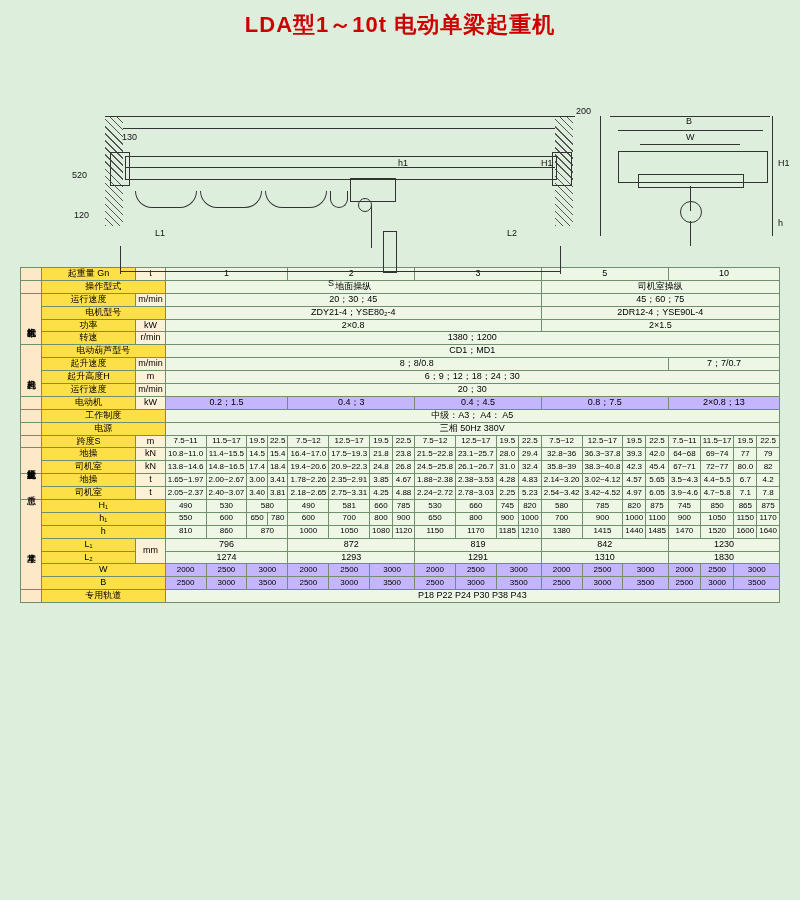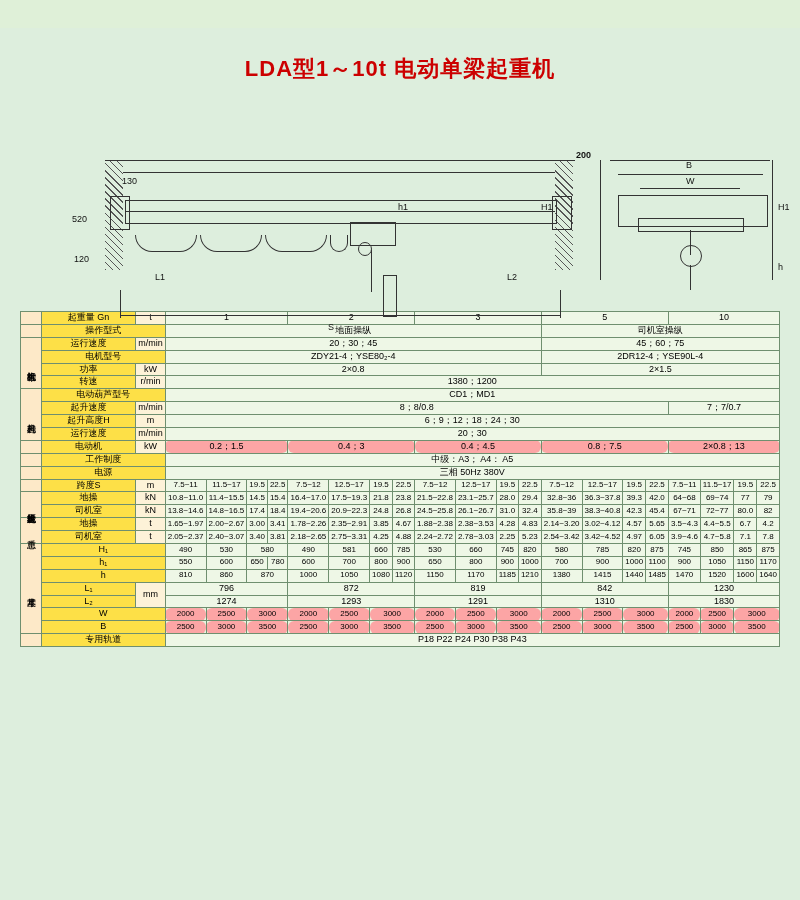--- a/index.html
+++ b/index.html
@@ -10,23 +10,22 @@
     color:#000;
     overflow:hidden;
   }
   .page{position:relative;width:800px;height:900px;background:#ddeedd;}
 
   .title{
     text-align:center;
     color:#cc0000;
     font-weight:bold;
     font-size:22px;
-    padding-top:26px;
+    padding-top:10px;
     letter-spacing:1px;
-    margin-top:28px;
   }
 
   
   .drawing{position:relative;height:215px;margin:6px 10px 0 10px;}
   .dline{position:absolute;background:#333;}
   .h{height:1px;}
   .v{width:1px;}
   .lbl{position:absolute;font-size:9px;color:#111;}
   .hatch{
     position:absolute;
@@ -59,21 +58,21 @@
     font-size:9px;
     line-height:1.05;
   }
   td.lab{
     background:#fde047;
     text-align:center;
     font-size:9px;
   }
   td.unit{background:#fdf2d8;width:22px;}
   td.val{background:#eef7e6;}
-  td.valy{background:#fca5a5;border-radius:6px;}
+  td.valy{background:#c4b5fd;}
   .tiny{font-size:8px;}
   .sidev{
     writing-mode:vertical-rl;
     text-orientation:upright;
     letter-spacing:0px;
     display:inline-block;
     line-height:1;
   }
 </style>
 </head>
@@ -104,21 +103,21 @@
 
     <div class="arcrow" style="left:125px;top:145px;width:60px;height:16px;"></div>
     <div class="arcrow" style="left:190px;top:145px;width:60px;height:16px;"></div>
     <div class="arcrow" style="left:255px;top:145px;width:60px;height:16px;"></div>
     <div class="arcrow" style="left:320px;top:145px;width:16px;height:16px;"></div>
 
     <div class="dline h" style="left:110px;top:225px;width:440px;"></div>
     <div class="dline v" style="left:110px;top:200px;height:28px;"></div>
     <div class="dline v" style="left:550px;top:200px;height:28px;"></div>
 
-    <div class="lbl" style="left:566px;top:60px;font-weight:bold;">200</div>
+    <div class="lbl" style="left:566px;top:60px;">200</div>
     <div class="lbl" style="left:112px;top:86px;">130</div>
     <div class="lbl" style="left:62px;top:124px;">520</div>
     <div class="lbl" style="left:64px;top:164px;">120</div>
     <div class="lbl" style="left:121px;top:182px;padding-left:24px;">L1</div>
     <div class="lbl" style="left:497px;top:182px;">L2</div>
     <div class="lbl" style="left:318px;top:232px;">S</div>
     <div class="lbl" style="left:388px;top:112px;">h1</div>
     <div class="lbl" style="left:531px;top:112px;">H1</div>
 
     <div class="dline h" style="left:600px;top:70px;width:160px;"></div>

